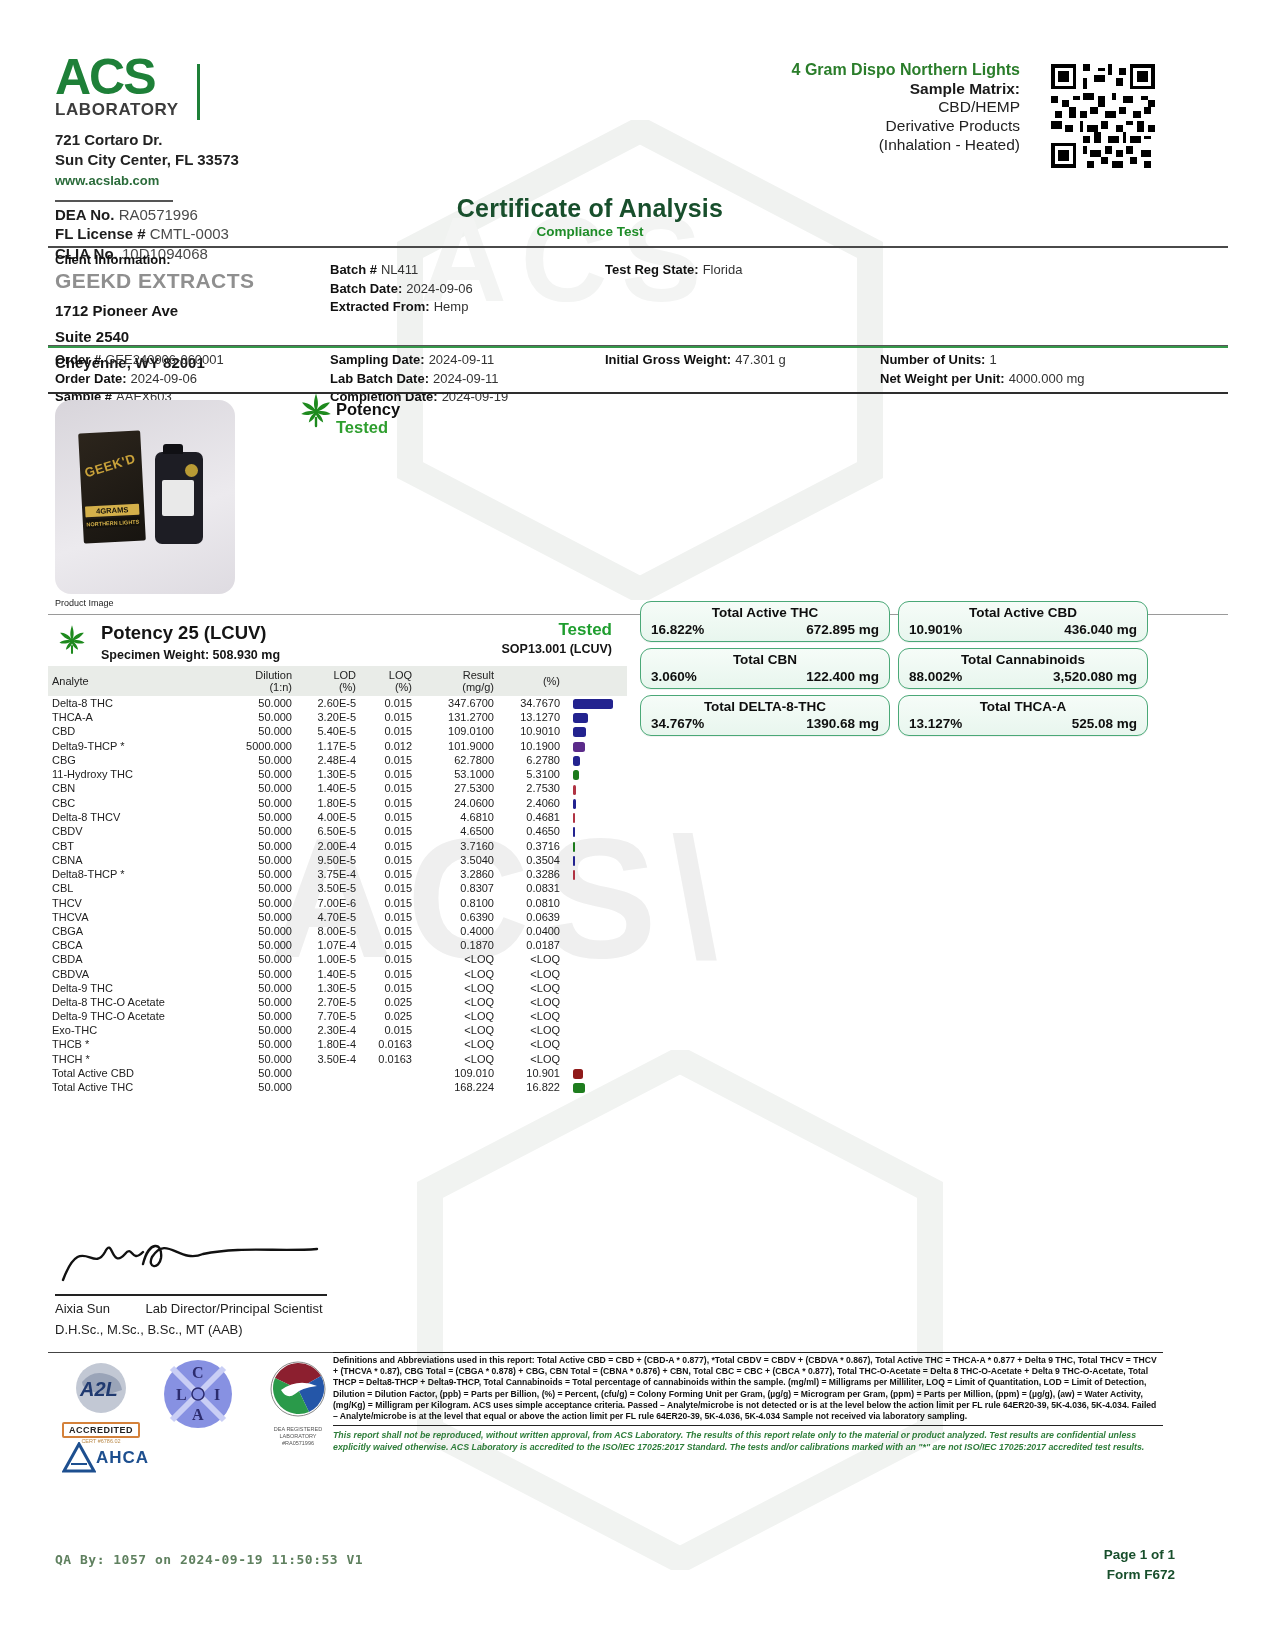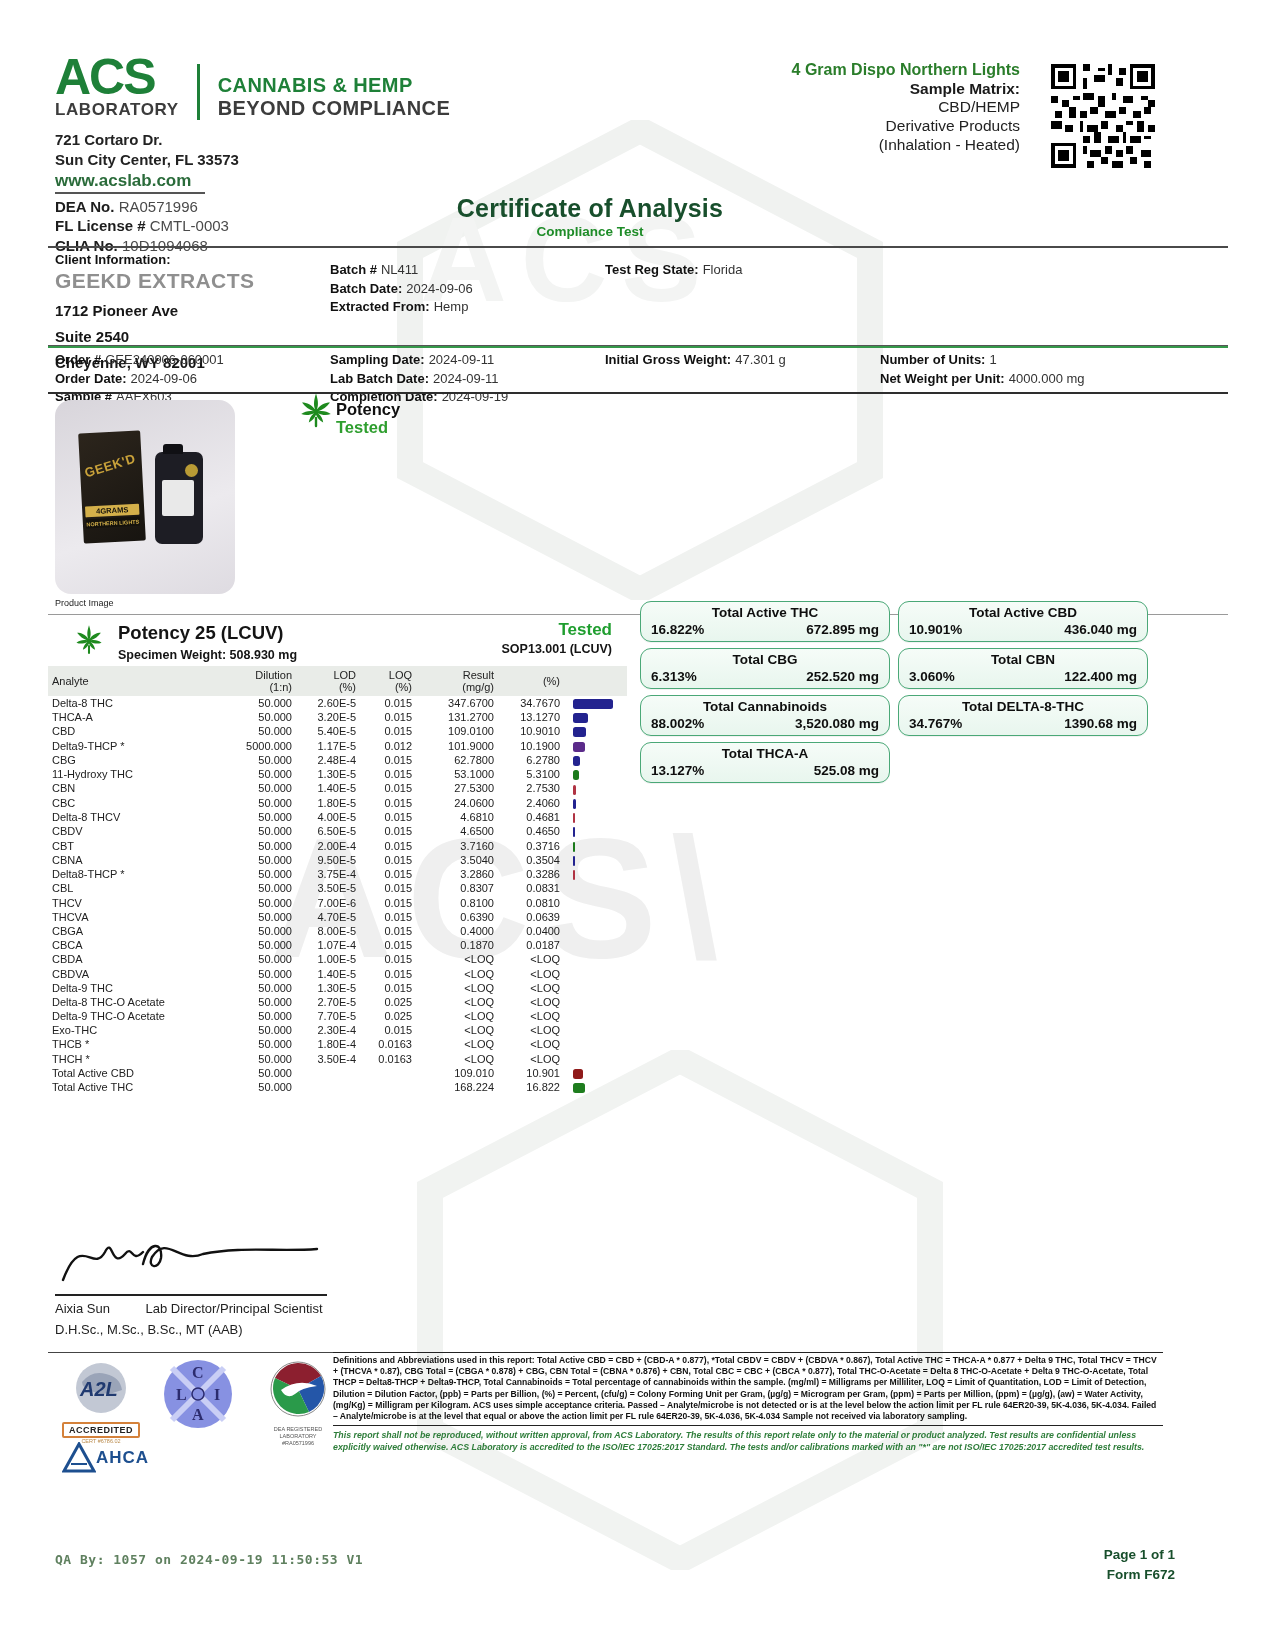--- a/index.html
+++ b/index.html
@@ -15,21 +15,21 @@
   .wm{position:absolute;z-index:0;pointer-events:none;}
   .wm-text{font-weight:bold;color:#efefef;letter-spacing:14px;font-size:170px;font-style:normal;}
   
   .logo-row{display:flex;align-items:flex-end;gap:14px;}
   .acs-big{font-size:50px;font-weight:bold;color:#1e8038;line-height:.78;letter-spacing:-2px;}
   .acs-lab{font-size:17px;font-weight:bold;color:#3c3c3c;letter-spacing:.6px;margin-top:3px;}
   .logo-divider{width:3px;height:56px;background:#1e8038;margin:0 4px;}
   .tag1{font-size:20px;font-weight:bold;color:#1e8038;letter-spacing:.4px;}
   .tag2{font-size:20px;font-weight:bold;color:#3c3c3c;letter-spacing:.4px;}
   .addr{font-size:15px;font-weight:bold;color:#222;line-height:1.35;}
-  .site{font-size:17px;font-weight:bold;color:#2a6b3a;display:inline-block;border-bottom:2px solid #555;padding-bottom:1px;padding-right:14px;text-align:right;}
+  .site{font-size:13px;font-weight:bold;color:#2a6b3a;display:inline-block;border-bottom:2px solid #555;padding-bottom:12px;padding-right:14px;text-align:right;}
   .lic{font-size:15px;line-height:1.3;color:#222;}
   .lic b{color:#1d1d1d;}
   .lic span.v{font-weight:normal;color:#4a4a4a;}
   .hdr-right{text-align:right;line-height:1.22;}
   .prod-name{font-size:16px;font-weight:bold;color:#2a7d2a;}
   .matrix-label{font-size:15.5px;font-weight:bold;color:#1a1a1a;}
   .matrix-line{font-size:15.5px;color:#222;}
   
   .coa-title{font-size:25px;font-weight:bold;color:#184f2c;text-align:center;letter-spacing:.2px;}
   .coa-sub{font-size:13.5px;font-weight:bold;color:#1e8c28;text-align:center;margin-top:1px;}
@@ -113,24 +113,20 @@
 <div class="wm wm-text" style="left:270px;top:800px;">ACS\</div>
 <div class="wm wm-text" style="left:420px;top:190px;font-size:120px;color:#f3f4f3;">ACS</div>
 
 <div class="abs z" style="left:55px;top:58px;">
   <div class="logo-row">
     <div>
       <div class="acs-big">ACS</div>
       <div class="acs-lab">LABORATORY</div>
     </div>
     <div class="logo-divider"></div>
-    <div>
-      <div class="tag1">CANNABIS &amp; HEMP</div>
-      <div class="tag2">BEYOND COMPLIANCE</div>
-    </div>
   </div>
   <div style="margin-top:10px;">
     <div class="addr">721 Cortaro Dr.</div>
     <div class="addr">Sun City Center, FL 33573</div>
     <div><span class="site">www.acslab.com</span></div>
     <div class="lic" style="margin-top:3px;"><b>DEA No.</b> <span class="v">RA0571996</span></div>
     <div class="lic"><b>FL License #</b> <span class="v">CMTL-0003</span></div>
     <div class="lic"><b>CLIA No.</b> <span class="v">10D1094068</span></div>
   </div>
 </div>
@@ -278,21 +274,21 @@
       </svg>
   </span>
   <span>
     <div class="t1">Potency</div>
     <div class="t2">Tested</div>
   </span>
 </div>
 
 <div class="abs z rule-thin" style="left:48px;top:614px;width:1180px;"></div>
 
-<div class="abs z" style="left:72px;top:622px;">
+<div class="abs z" style="left:55px;top:622px;">
   <div style="display:flex;gap:12px;align-items:flex-start;">
     <span>
       <svg width="34" height="38" viewBox="0 0 100 100">
           <path fill="#1e8a1e" d="M50 4 C55 20 57 32 52 44 C61 31 72 26 85 26 C77 37 67 44 56 48 C67 46 78 48 87 55 C76 59 65 58 55 53 C63 60 67 67 68 76 C60 72 53 65 50 57 C47 65 40 72 32 76 C33 67 37 60 45 53 C35 58 24 59 13 55 C22 48 33 46 44 48 C33 44 23 37 15 26 C28 26 39 31 48 44 C43 32 45 20 50 4 Z"></path>
           <rect x="47" y="62" width="6" height="26" rx="3" fill="#1e8a1e"></rect>
         </svg>
     </span>
     <span>
       <div class="pot-title">Potency 25 (LCUV)</div>
       <div class="pot-spec"><span>Specimen Weight:</span> <span>508.930 mg</span></div>
@@ -581,27 +577,20 @@
         <div class="card-r">
           <span>16.822%</span>
           <span>672.895 mg</span>
         </div>
       </div>
       <div class="card">
         <div class="card-t">Total Active CBD</div>
         <div class="card-r">
           <span>10.901%</span>
           <span>436.040 mg</span>
-        </div>
-      </div>
-      <div class="card">
-        <div class="card-t">Total CBG</div>
-        <div class="card-r">
-          <span>6.313%</span>
-          <span>252.520 mg</span>
         </div>
       </div>
       <div class="card">
         <div class="card-t">Total CBN</div>
         <div class="card-r">
           <span>3.060%</span>
           <span>122.400 mg</span>
         </div>
       </div>
       <div class="card">

